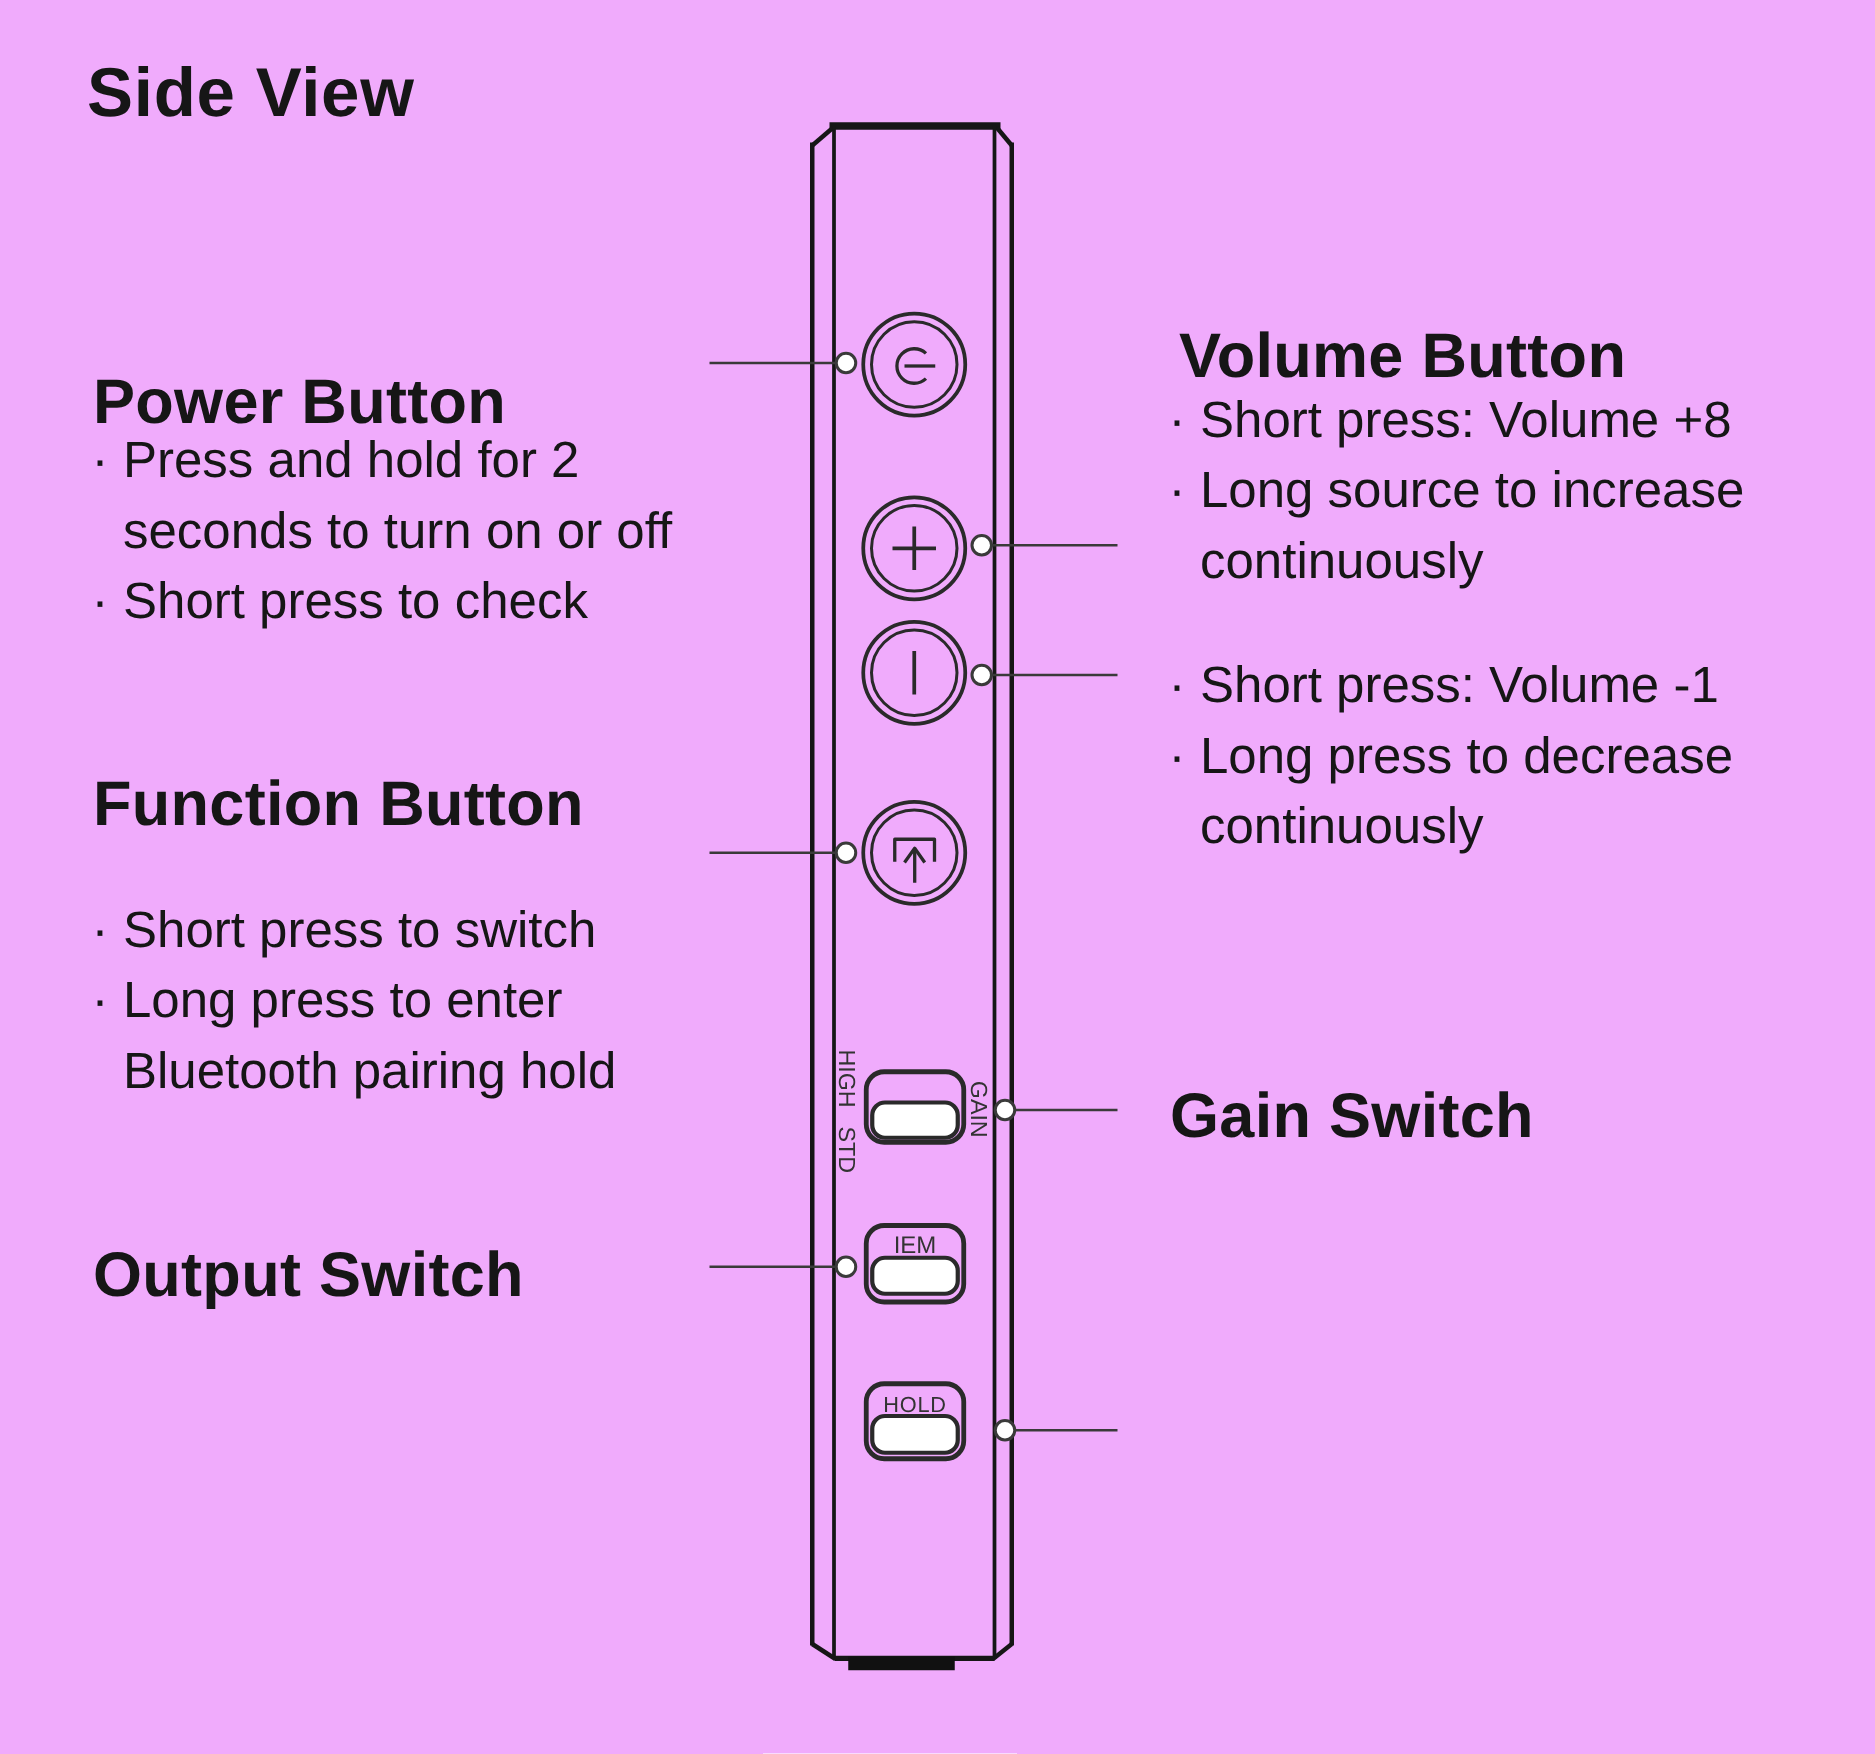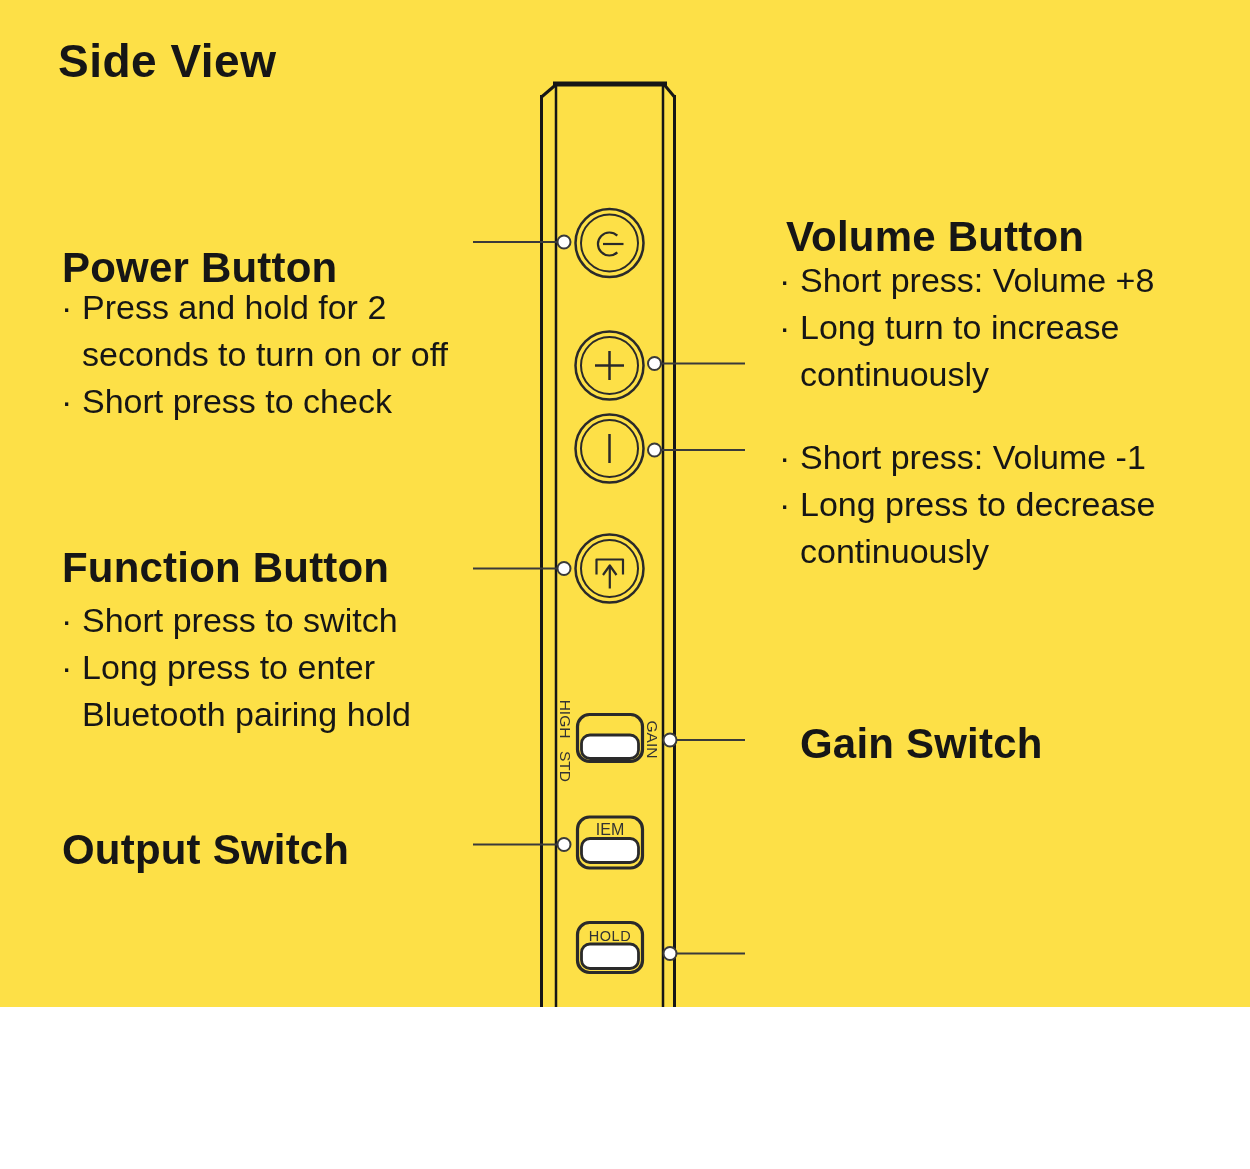--- a/index.html
+++ b/index.html
@@ -1,16 +1,16 @@
 <!DOCTYPE html>
 <html><head>
 <meta charset="utf-8">
 <style>
   html,body{margin:0;padding:0;background:#fff;}
-  #page{position:relative;width:1250px;height:1007px;background:#fde047;overflow:hidden;
+  #page{position:relative;width:1250px;height:1169px;background:#f0abfc;overflow:hidden;
         font-family:"Liberation Sans", sans-serif;color:#161616;}
   .title{position:absolute;font-size:46px;font-weight:700;line-height:1.1;letter-spacing:0.5px;}
   .heading{position:absolute;font-size:42px;font-weight:700;line-height:44px;letter-spacing:0.2px;white-space:nowrap;}
   .heading2{position:absolute;font-size:42px;font-weight:700;line-height:48px;letter-spacing:0.2px;white-space:nowrap;}
   .bullets{position:absolute;font-size:34px;line-height:47px;font-weight:400;}
   .bline{display:flex;white-space:nowrap;}
   .dot{width:21px;flex:0 0 21px;}
   svg text{font-family:"Liberation Sans", sans-serif;}
 </style>
 </head>
@@ -33,21 +33,21 @@
     </div>
     <div class="bline">
       <span class="dot">·</span>
       <span>Short press to check</span>
     </div>
     <div class="bline">
       <span class="dot"></span>
     </div>
   </div>
 
-  <div class="heading" style="left:62px;top:546px;">Function Button</div>
+  <div class="heading" style="left:62px;top:514px;">Function Button</div>
 
   <div class="bullets" style="left:61px;top:597px;">
     <div class="bline">
       <span class="dot">·</span>
       <span>Short press to switch</span>
     </div>
     <div class="bline">
       <span class="dot">·</span>
       <span>Long press to enter</span>
     </div>
@@ -63,21 +63,21 @@
 
   <div class="heading" style="left:786px;top:199px;margin-top:16px;">Volume Button</div>
 
   <div class="bullets" style="left:779px;top:257px;">
     <div class="bline">
       <span class="dot">·</span>
       <span>Short press: Volume +8</span>
     </div>
     <div class="bline">
       <span class="dot">·</span>
-      <span>Long turn to increase</span>
+      <span>Long source to increase</span>
     </div>
     <div class="bline">
       <span class="dot"></span>
       <span>continuously</span>
     </div>
   </div>
 
   <div class="bullets" style="left:779px;top:434px;">
     <div class="bline">
       <span class="dot">·</span>
@@ -86,21 +86,21 @@
     <div class="bline">
       <span class="dot">·</span>
       <span>Long press to decrease</span>
     </div>
     <div class="bline">
       <span class="dot"></span>
       <span>continuously</span>
     </div>
   </div>
 
-  <div class="heading" style="left:800px;top:722px;">Gain Switch</div>
+  <div class="heading" style="left:780px;top:722px;">Gain Switch</div>
 
 
   <svg style="position:absolute;left:460px;top:70px;" width="300" height="1060" viewBox="460 70 300 1060">
 
     <g stroke="#161616" fill="none">
       <path d="M553,84 L667,84" stroke-width="5"></path>
       <path d="M555.5,85 L541.5,97" stroke-width="3"></path>
       <path d="M664.5,85 L674.5,97" stroke-width="3"></path>
       <path d="M541.5,95 L541.5,1097" stroke-width="3"></path>
       <path d="M674.5,95 L674.5,1097" stroke-width="3"></path>

